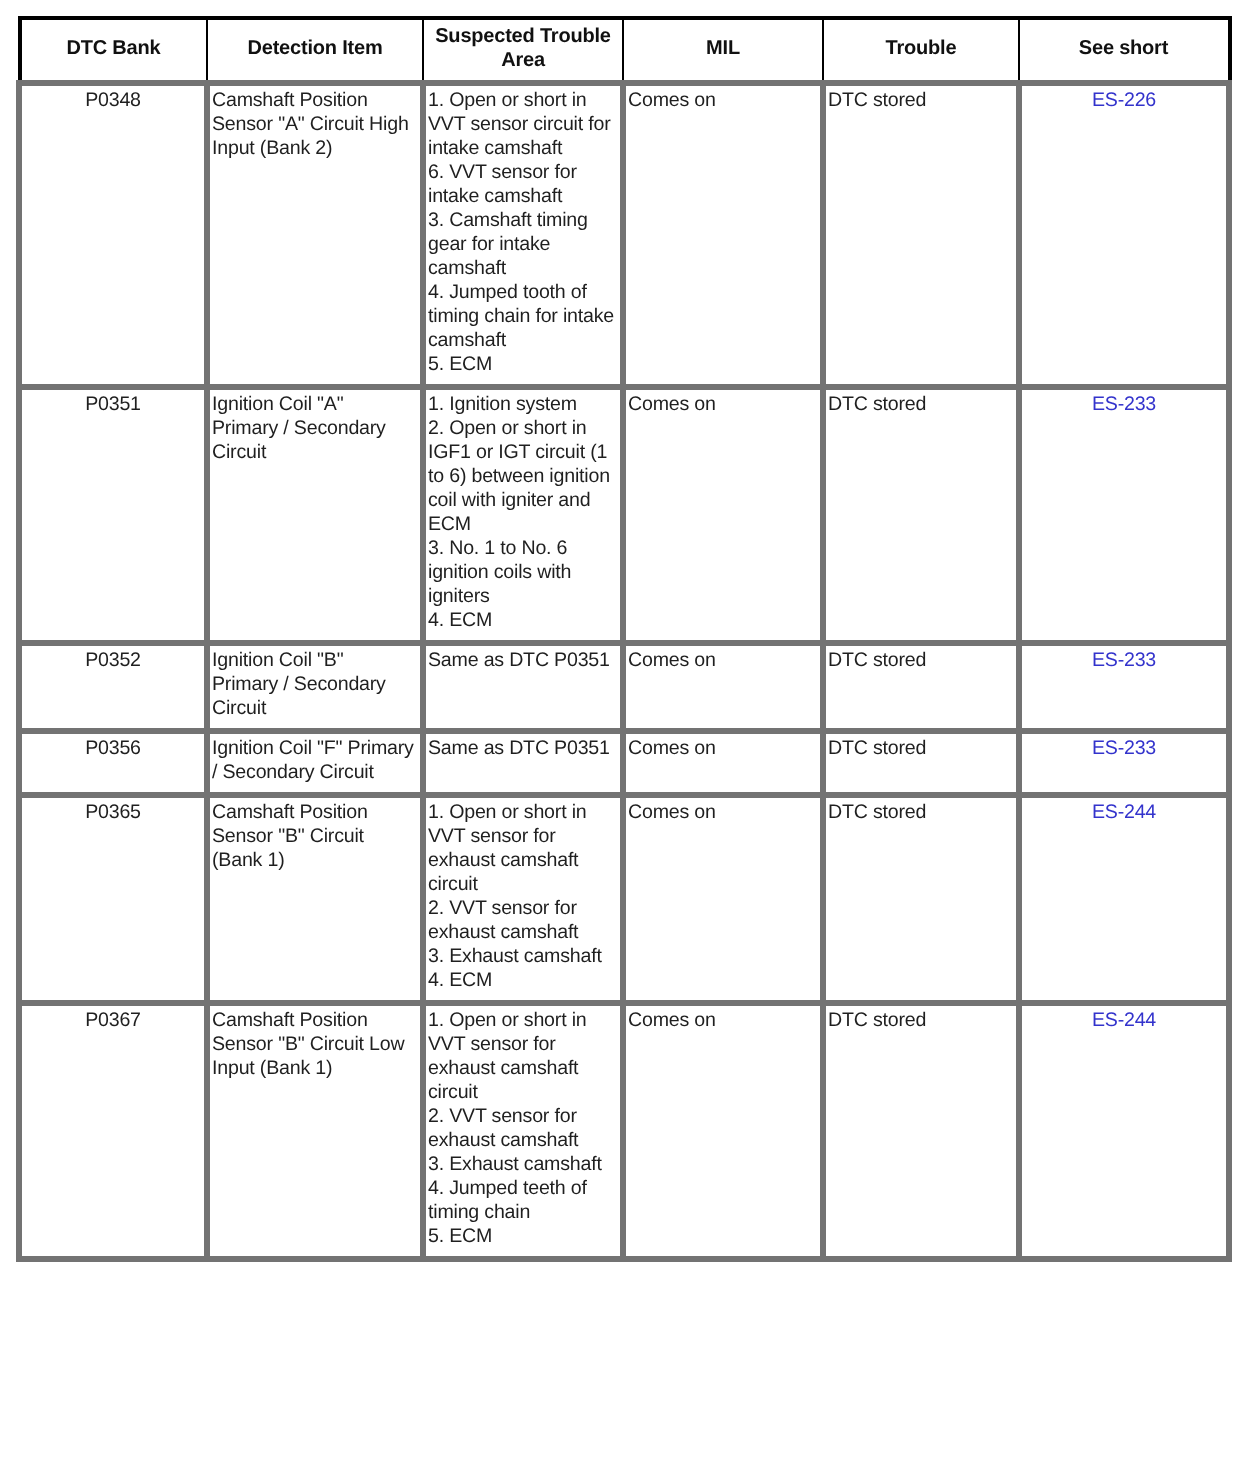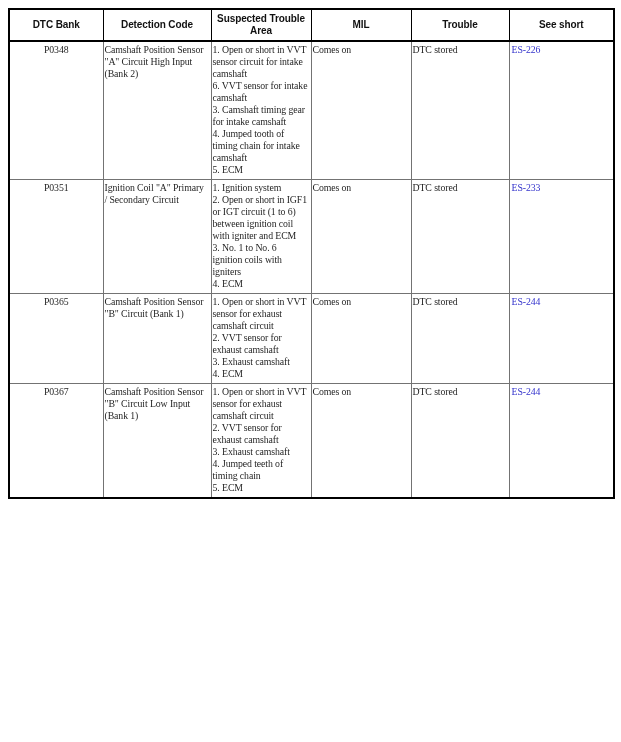--- a/index.html
+++ b/index.html
@@ -28,36 +28,35 @@
     border-bottom: 2px solid #000000;
     font-weight: bold;
     text-align: center;
     vertical-align: middle;
     height: 26px;
     padding: 2px 3px;
     font-size: 10px;
     color: #111111;
   }
   table.dtc-table td {
-    border: 1px solid #737373;
+    border: 3px solid #737373;
     vertical-align: top;
     padding: 2px 3px 3px 1px;
     text-align: left;
-    font-family: Liberation Serif, serif;
   }
   table.dtc-table td.c-code {
     text-align: center;
     padding-left: 2px;
     padding-right: 2px;
   }
   table.dtc-table td.c-area {
     white-space: pre-line;
   }
   table.dtc-table td.c-page {
-    text-align: left;
+    text-align: center;
     padding-left: 2px;
     padding-right: 2px;
   }
   a.see-page-link {
     text-decoration: none;
     cursor: pointer;
   }
 </style>
 </head>
 <body>
@@ -68,21 +67,21 @@
       <col style="width:94px">
       <col style="width:108px">
       <col style="width:100px">
       <col style="width:100px">
       <col style="width:98px">
       <col style="width:105px">
     </colgroup>
     <thead>
       <tr>
         <th>DTC Bank</th>
-        <th>Detection Code</th>
+        <th>Detection Item</th>
         <th>Suspected Trouble Area</th>
         <th>MIL</th>
         <th>Trouble</th>
         <th>See short</th>
       </tr>
     </thead>
     <tbody id="table-body">
         <tr>
           <td class="c-code">P0348</td>
           <td class="c-item">Camshaft Position Sensor "A" Circuit High Input (Bank 2)</td>
@@ -95,20 +94,36 @@
           <td class="c-mem">DTC stored</td>
           <td class="c-page"><a class="see-page-link" style="color: rgb(51, 51, 204);">ES-226</a></td>
         </tr>
         <tr>
           <td class="c-code">P0351</td>
           <td class="c-item">Ignition Coil "A" Primary / Secondary Circuit</td>
           <td class="c-area">1. Ignition system
 2. Open or short in IGF1 or IGT circuit (1 to 6) between ignition coil with igniter and ECM
 3. No. 1 to No. 6 ignition coils with igniters
 4. ECM</td>
+          <td class="c-mil">Comes on</td>
+          <td class="c-mem">DTC stored</td>
+          <td class="c-page"><a class="see-page-link" style="color: rgb(51, 51, 204);">ES-233</a></td>
+        </tr>
+        <tr>
+          <td class="c-code">P0352</td>
+          <td class="c-item">Ignition Coil "B" Primary / Secondary Circuit</td>
+          <td class="c-area">Same as DTC P0351</td>
+          <td class="c-mil">Comes on</td>
+          <td class="c-mem">DTC stored</td>
+          <td class="c-page"><a class="see-page-link" style="color: rgb(51, 51, 204);">ES-233</a></td>
+        </tr>
+        <tr>
+          <td class="c-code">P0356</td>
+          <td class="c-item">Ignition Coil "F" Primary / Secondary Circuit</td>
+          <td class="c-area">Same as DTC P0351</td>
           <td class="c-mil">Comes on</td>
           <td class="c-mem">DTC stored</td>
           <td class="c-page"><a class="see-page-link" style="color: rgb(51, 51, 204);">ES-233</a></td>
         </tr>
         <tr>
           <td class="c-code">P0365</td>
           <td class="c-item">Camshaft Position Sensor "B" Circuit (Bank 1)</td>
           <td class="c-area">1. Open or short in VVT sensor for exhaust camshaft circuit
 2. VVT sensor for exhaust camshaft
 3. Exhaust camshaft

